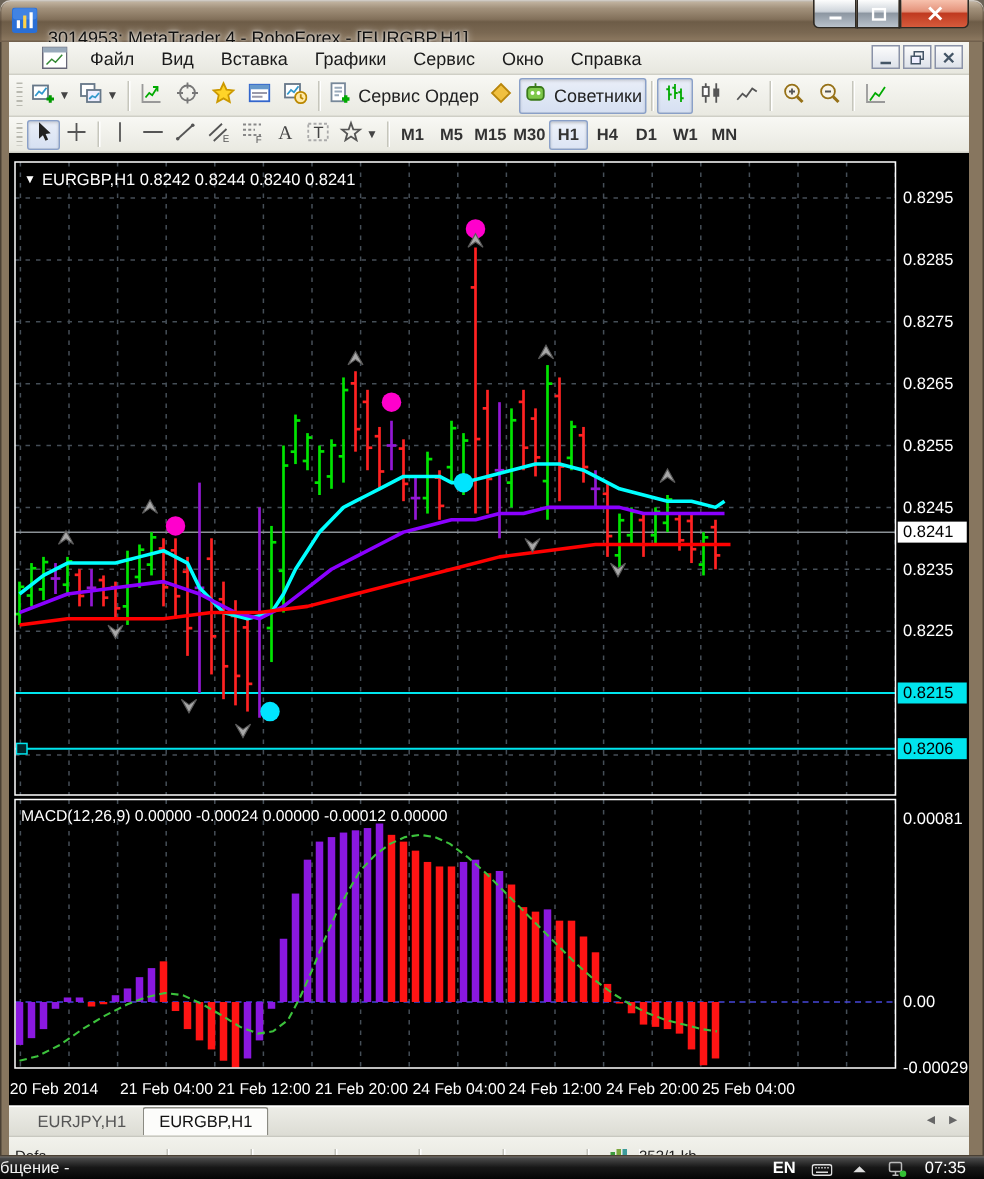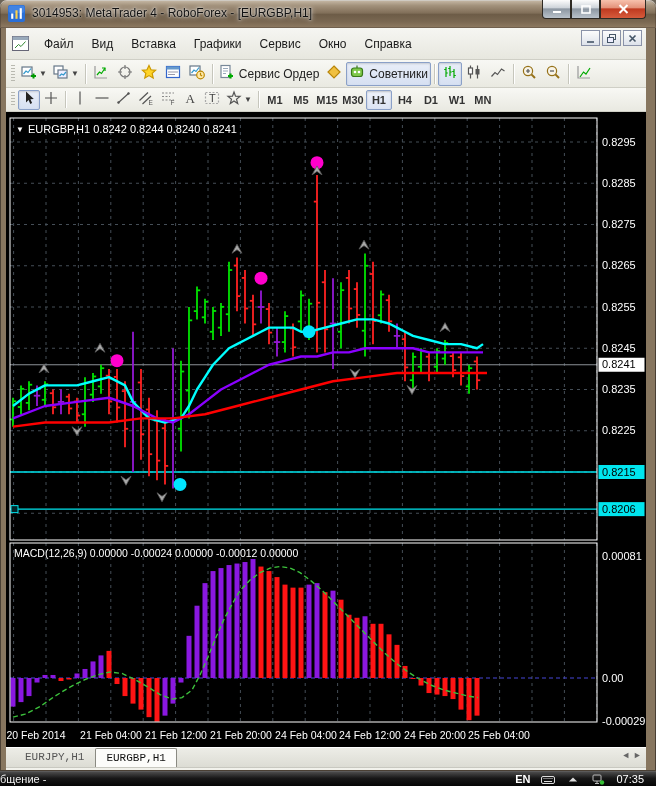--- a/index.html
+++ b/index.html
@@ -5,30 +5,30 @@
   html,body{margin:0;padding:0;background:#4a4038;}
   *{box-sizing:border-box;}
   body{font-family:"Liberation Sans", sans-serif;}
   .screen{position:relative;width:656px;height:786px;overflow:hidden;background:#6b6357;}
   .mt4-window{position:absolute;left:0;top:0;width:656px;height:771px;background:#87765f;border-radius:7px 7px 0 0;box-shadow:inset 0 0 0 1px rgba(0,0,0,.45);}
   
   .titlebar{position:relative;height:28px;border-radius:7px 7px 0 0;
     background:linear-gradient(180deg,#c9bca9 0%,#a2917b 20%,#82705a 46%,#6d5c47 52%,#7a6852 78%,#8f7b62 100%);
     box-shadow:inset 0 1px 0 rgba(255,255,255,.55), inset 0 0 0 1px rgba(60,50,40,.35);}
   .app-icon{position:absolute;left:8px;top:5px;width:17px;height:17px;display:inline-block;}
-  .title-text{position:absolute;left:32px;top:6px;font-size:12px;color:#111;white-space:nowrap;text-shadow:0 0 5px rgba(255,255,255,.95),0 0 2px rgba(255,255,255,.9);}
+  .title-text{position:absolute;left:32px;top:18px;font-size:12px;color:#111;white-space:nowrap;text-shadow:0 0 5px rgba(255,255,255,.95),0 0 2px rgba(255,255,255,.9);}
   .win-buttons{position:absolute;right:10px;top:0;display:flex;}
   .wbtn{width:29px;height:19px;border:1px solid #2e2a24;border-top:none;display:flex;align-items:center;justify-content:center;color:#fff;font-size:11px;
     background:linear-gradient(180deg,#fdfdfd,#cfd5db 42%,#8d97a2 50%,#b9c2cb);text-shadow:0 1px 1px rgba(0,0,0,.5);}
   .wbtn.min{border-radius:0 0 0 4px;}
   .wbtn.close{width:46px;border-radius:0 0 4px 0;background:linear-gradient(180deg,#f7c1ad,#e4937b 42%,#c03a20 50%,#d65b3c);font-weight:bold;}
   
   .win-body{position:absolute;left:6px;top:28px;right:10px;bottom:1px;background:#ecece6;overflow:hidden;}
   
-  .menubar{position:relative;height:32px;background:linear-gradient(#f6f6f2,#e7e7df);display:flex;align-items:center;border-bottom:1px solid #cfcfc6;padding-left:4px;}
+  .menubar{position:relative;height:22px;background:linear-gradient(#f6f6f2,#e7e7df);display:flex;align-items:center;border-bottom:1px solid #cfcfc6;padding-left:20px;}
   .menubar .mdi-chart-icon{width:17px;height:15px;margin:0 6px 0 2px;}
   .menu-item{font-size:12px;color:#1a1a1a;padding:2px 9px;cursor:default;}
   .mdi-buttons{position:absolute;right:4px;top:2px;display:flex;gap:2px;}
   .mdibtn{width:19px;height:16px;border:1px solid #8a92a8;background:linear-gradient(#fcfcfc,#dde2ea);display:flex;align-items:center;justify-content:center;}
   .mdibtn svg{width:11px;height:11px;}
   
   .toolbar{display:flex;align-items:center;background:linear-gradient(#f8f8f4,#e9e9e1);border-bottom:1px solid #cfcfc6;padding:1px 2px;overflow:hidden;white-space:nowrap;}
   #toolbar1{height:28px;}
   #toolbar2{height:24px;}
   .grip{width:4px;height:70%;margin:0 3px;background:repeating-linear-gradient(180deg,#b9b9b0 0 1px,transparent 1px 3px);}
@@ -38,21 +38,21 @@
   .tbtn.pressed{border:1px solid #8aa0c8;background:linear-gradient(#e9eef8,#d6e0f2);box-shadow:inset 0 1px 2px rgba(0,0,0,.15);}
   .tbtn .lbl{margin-left:4px;font-size:12px;}
   .tbtn svg{width:16px;height:16px;}
   .dd{font-size:8px;color:#444;margin-left:2px;}
   .tfbtn{height:20px;min-width:26px;display:flex;align-items:center;justify-content:center;font-size:11px;font-weight:bold;color:#333;border:1px solid transparent;border-radius:2px;}
   .tfbtn.active{border:1px solid #8aa0c8;background:linear-gradient(#eef2fa,#dce4f4);box-shadow:inset 0 1px 2px rgba(0,0,0,.2);}
   
   .chart-client{position:relative;width:640px;height:635px;background:#000;}
   .chart-client svg{display:block;}
   
-  .tabsrow{position:relative;height:20px;background:linear-gradient(#eDeDe7,#dcdcd4);display:flex;align-items:flex-start;padding-left:8px;border-top:1px solid #fff;font-family:Liberation Mono, monospace;}
+  .tabsrow{position:relative;height:20px;background:linear-gradient(#eDeDe7,#dcdcd4);display:flex;align-items:center;padding-left:8px;border-top:1px solid #fff;}
   .tab{height:17px;display:flex;align-items:center;padding:0 10px;font-size:11px;color:#555;border:1px solid transparent;border-bottom:none;}
   .tab.active{background:#fcfcfa;border-color:#8a8a82;border-radius:2px 2px 0 0;color:#111;height:19px;box-shadow:inset 0 1px 0 #fff;}
   .tab-scroll{position:absolute;right:6px;top:3px;display:flex;gap:6px;color:#666;font-size:9px;}
   .tab-scroll span{cursor:default;}
   
   .statusbar{height:28px;background:linear-gradient(#f2f2ec,#e2e2da);display:flex;align-items:center;font-size:10px;color:#222;position:relative;border-top:1px solid #c8c8c0;}
   .sb-cell{height:12px;border-right:1px solid #c2c2ba;box-shadow:1px 0 0 #fff;padding:0 4px;display:flex;align-items:center;overflow:hidden;}
   .sb-profile{width:106px;}
   .sb-empty{width:56px;}
   .sb-signal{width:34px;justify-content:center;border-right:none;}

